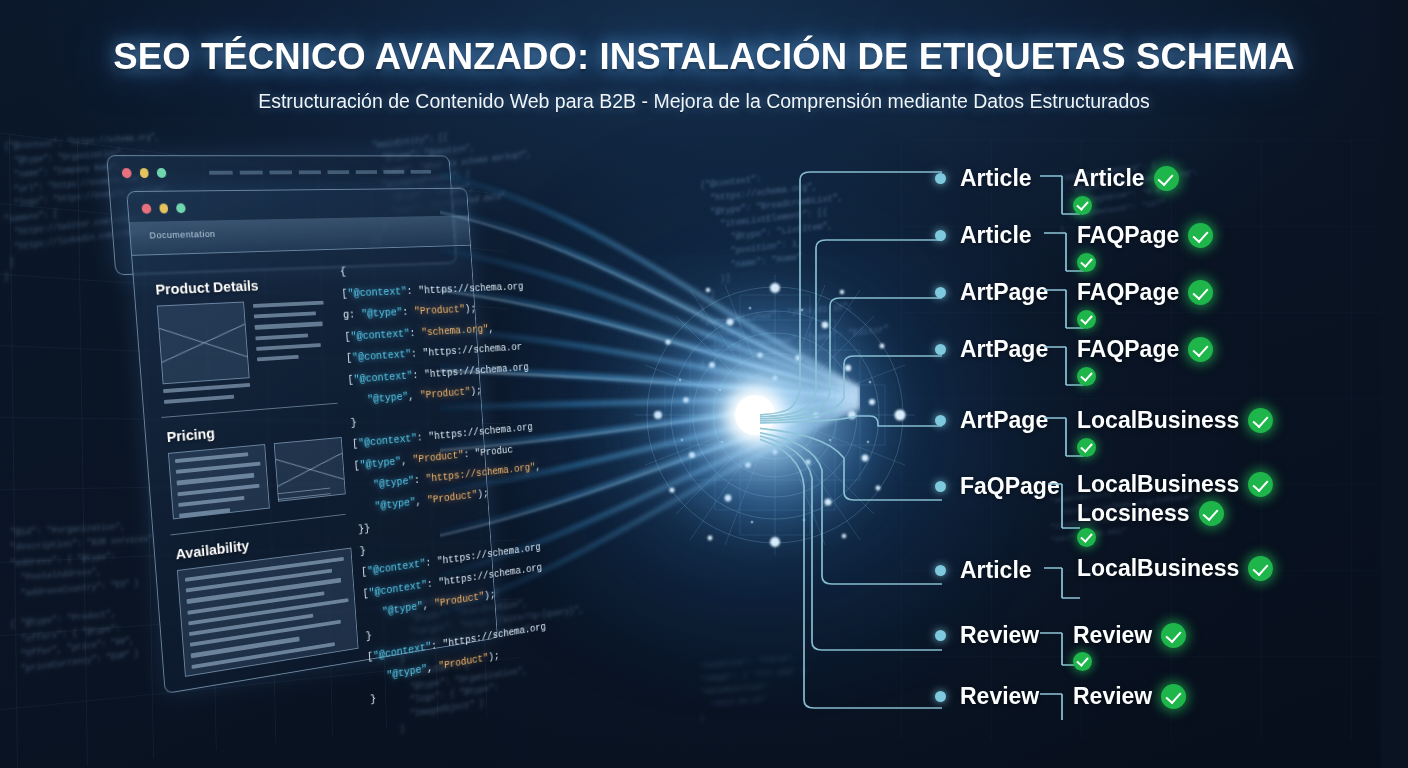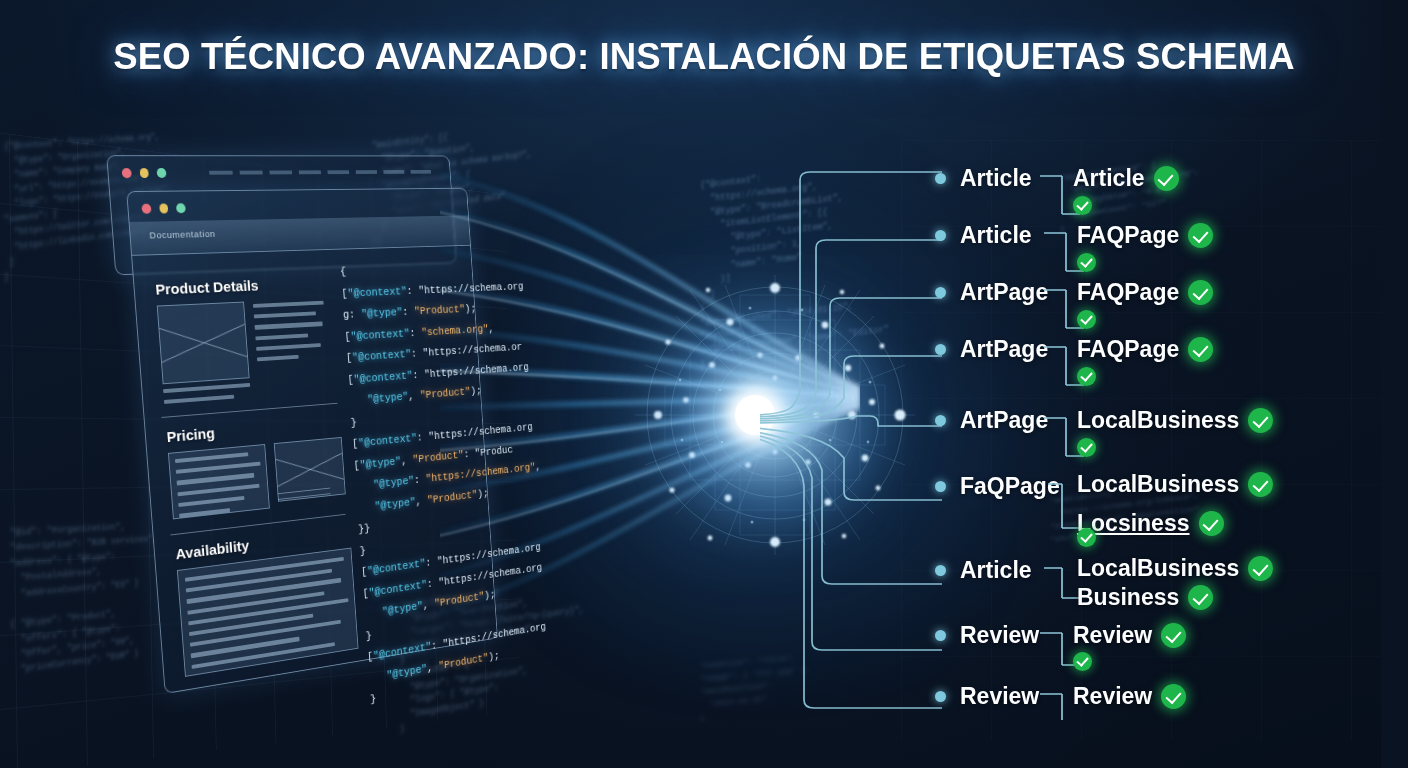--- a/index.html
+++ b/index.html
@@ -261,20 +261,21 @@
   "ImageObject" }
 }</div>
   <div class="codeblk blur3" id="bgcode-bottom2">"headline": "Title",
 "image": [ "1x1.jpg" ],
 "dateModified":
   "2024-03-02"
 }</div>
 
   <div id="header">
     <div id="title">SEO TÉCNICO AVANZADO: INSTALACIÓN DE ETIQUETAS SCHEMA</div>
+    <div id="subtitle">Estructuración de Contenido Web para B2B - Mejora de la Comprensión mediante Datos Estructurados</div>
   </div>
 
   <div id="mockwrap">
 
     <div class="win" id="win-back">
       <div class="dots">
         <span class="dot d-red"></span>
         <span class="dot d-yel"></span>
         <span class="dot d-grn"></span>
       </div>
@@ -578,45 +579,41 @@
       <span class="lbl-left">FaQPage</span>
     </div>
     <svg class="brackets" style="left:1048px; top:474px; width:32px; height:62px;" viewBox="0 0 32 62">
       <path d="M0,10 H14 M14,10 V54 M14,54 H32" fill="none" stroke="#8dc5d8" stroke-width="1.7"></path>
     </svg>
     <div class="rightcol" style="left:1077px; top:471px;">
       <div class="lbl-right">
         <span>LocalBusiness</span>
         <span class="check"></span>
       </div>
-      <div class="lbl-right" style="margin-top:12px;text-decoration:underline;">
+      <div class="lbl-right" style="margin-top:2px;">
         <span>Locsiness</span>
         <span class="check"></span>
       </div>
     </div>
     <div class="sub-check" style="left:1077px; top:528px;">
       <span class="check sm"></span>
     </div>
 
     <div class="row" style="left:935px; top:557px;">
       <span class="node-dot"></span>
       <span class="lbl-left">Article</span>
     </div>
     <svg class="brackets" style="left:1044px; top:558px; width:36px; height:52px;" viewBox="0 0 36 52">
       <path d="M0,10 H18 M18,10 V40 M18,40 H36" fill="none" stroke="#8dc5d8" stroke-width="1.7"></path>
     </svg>
     <div class="rightcol" style="left:1077px; top:555px;">
       <div class="lbl-right">
         <span>LocalBusiness</span>
         <span class="check"></span>
       </div>
-      <div class="lbl-right" style="margin-top:2px;">
-        <span>Business</span>
-        <span class="check"></span>
-      </div>
     </div>
 
     <div class="row" style="left:935px; top:622px;">
       <span class="node-dot"></span>
       <span class="lbl-left">Review</span>
     </div>
     <svg class="brackets" style="left:1040px; top:625px; width:40px; height:48px;" viewBox="0 0 40 48">
       <path d="M0,8 H22 M22,8 V40 M22,40 H40" fill="none" stroke="#8dc5d8" stroke-width="1.7"></path>
     </svg>
     <div class="rightcol" style="left:1073px; top:622px;">

